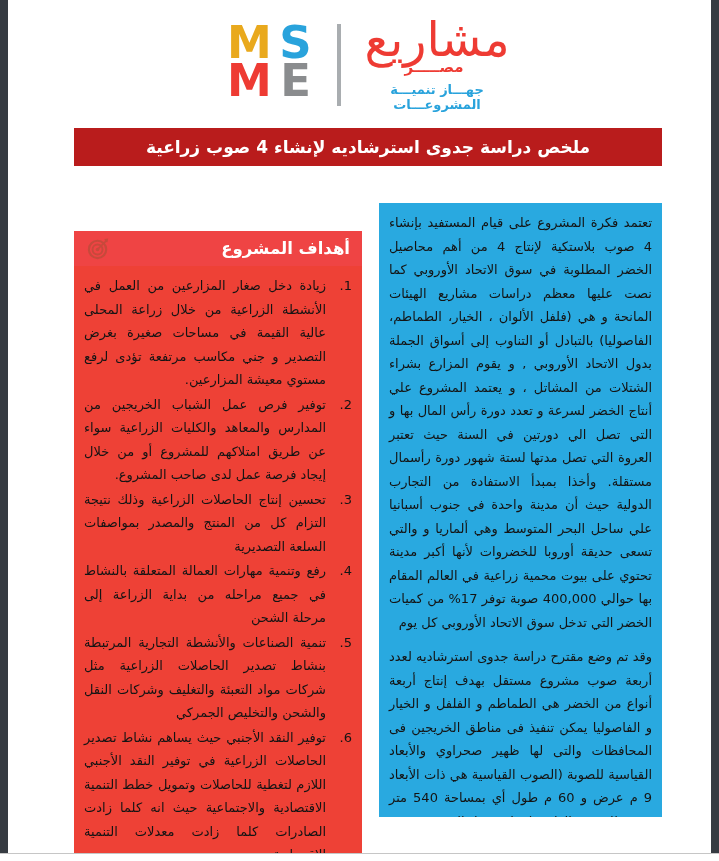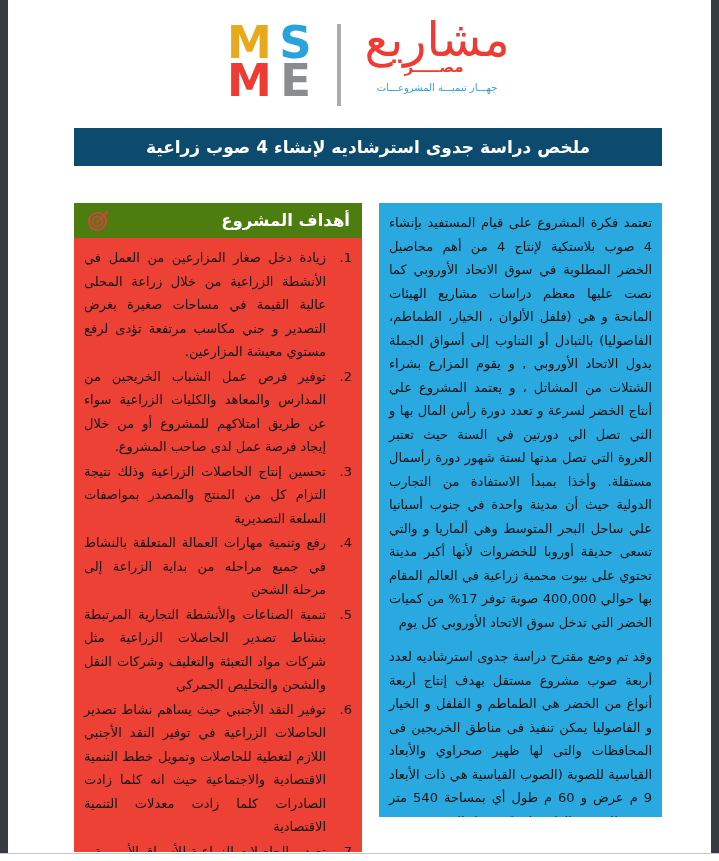--- a/index.html
+++ b/index.html
@@ -15,35 +15,35 @@
   .logo{position:absolute;left:205px;top:8px;width:312px;height:110px;}
   .msme-letters{position:absolute;left:8px;top:16px;width:100px;text-align:center;
     font-weight:bold;font-size:45px;line-height:38px;letter-spacing:-3px;}
   .msme-row{display:flex;justify-content:center;}
   .msme-letter{display:inline-block;width:46px;}
   .l-yellow{color:#e9a91d;} .l-blue{color:#29a3dc;} .l-red{color:#ee3b33;} .l-gray{color:#8a8c8e;}
   .logo-divider{position:absolute;left:124px;top:16px;width:4px;height:82px;background:#a9adb0;}
   .brand{position:absolute;left:138px;top:0;width:172px;direction:rtl;text-align:center;}
   .brand-primary{font-size:48px;line-height:62px;font-weight:normal;color:#ee3b33;}
   .brand-secondary{font-size:15px;line-height:14px;font-weight:bold;color:#ee3b33;text-align:center;padding-right:6px;margin-top:-10px;}
-  .brand-tagline{font-size:10px;font-weight:normal;color:#29a3dc;margin-top:8px;letter-spacing:0.5px;}
+  .brand-tagline{font-size:13px;font-weight:bold;color:#29a3dc;margin-top:8px;letter-spacing:0.5px;}
 
   
-  .title-bar{position:absolute;left:66px;top:128px;width:588px;height:38px;background:#0c4a6e;
+  .title-bar{position:absolute;left:66px;top:128px;width:588px;height:38px;background:#b91c1c;
     display:flex;align-items:center;justify-content:center;direction:rtl;
     color:#ffffff;font-weight:bold;font-size:17px;}
 
   
   .column{position:absolute;top:203px;}
   .col-objectives{left:66px;width:288px;}
   .col-intro{left:371px;width:283px;}
   .col-header{height:35px;display:flex;align-items:center;justify-content:space-between;
     direction:rtl;padding:0 12px;color:#ffffff;font-weight:bold;font-size:16.5px;}
   .col-intro .col-header{background:#5f9ec6;}
-  .col-objectives .col-header{background:#4d7c0f;}
+  .col-objectives .col-header{background:#ef4444;margin-top:28px;}
   .col-body{height:598px;overflow:hidden;padding:8px 10px;direction:rtl;
     text-align:justify;color:#141414;font-size:13px;line-height:23.5px;}
   .col-intro .col-body{background:#29a9e0;}
   .col-objectives .col-body{background:#ee4136;}
   .col-body p{margin:0 0 11px 0;}
   .hdr-icon{display:flex;align-items:center;}
 
   
   .obj-item{display:flex;direction:rtl;margin:0 0 1px 0;}
   .obj-num{flex:0 0 26px;}

